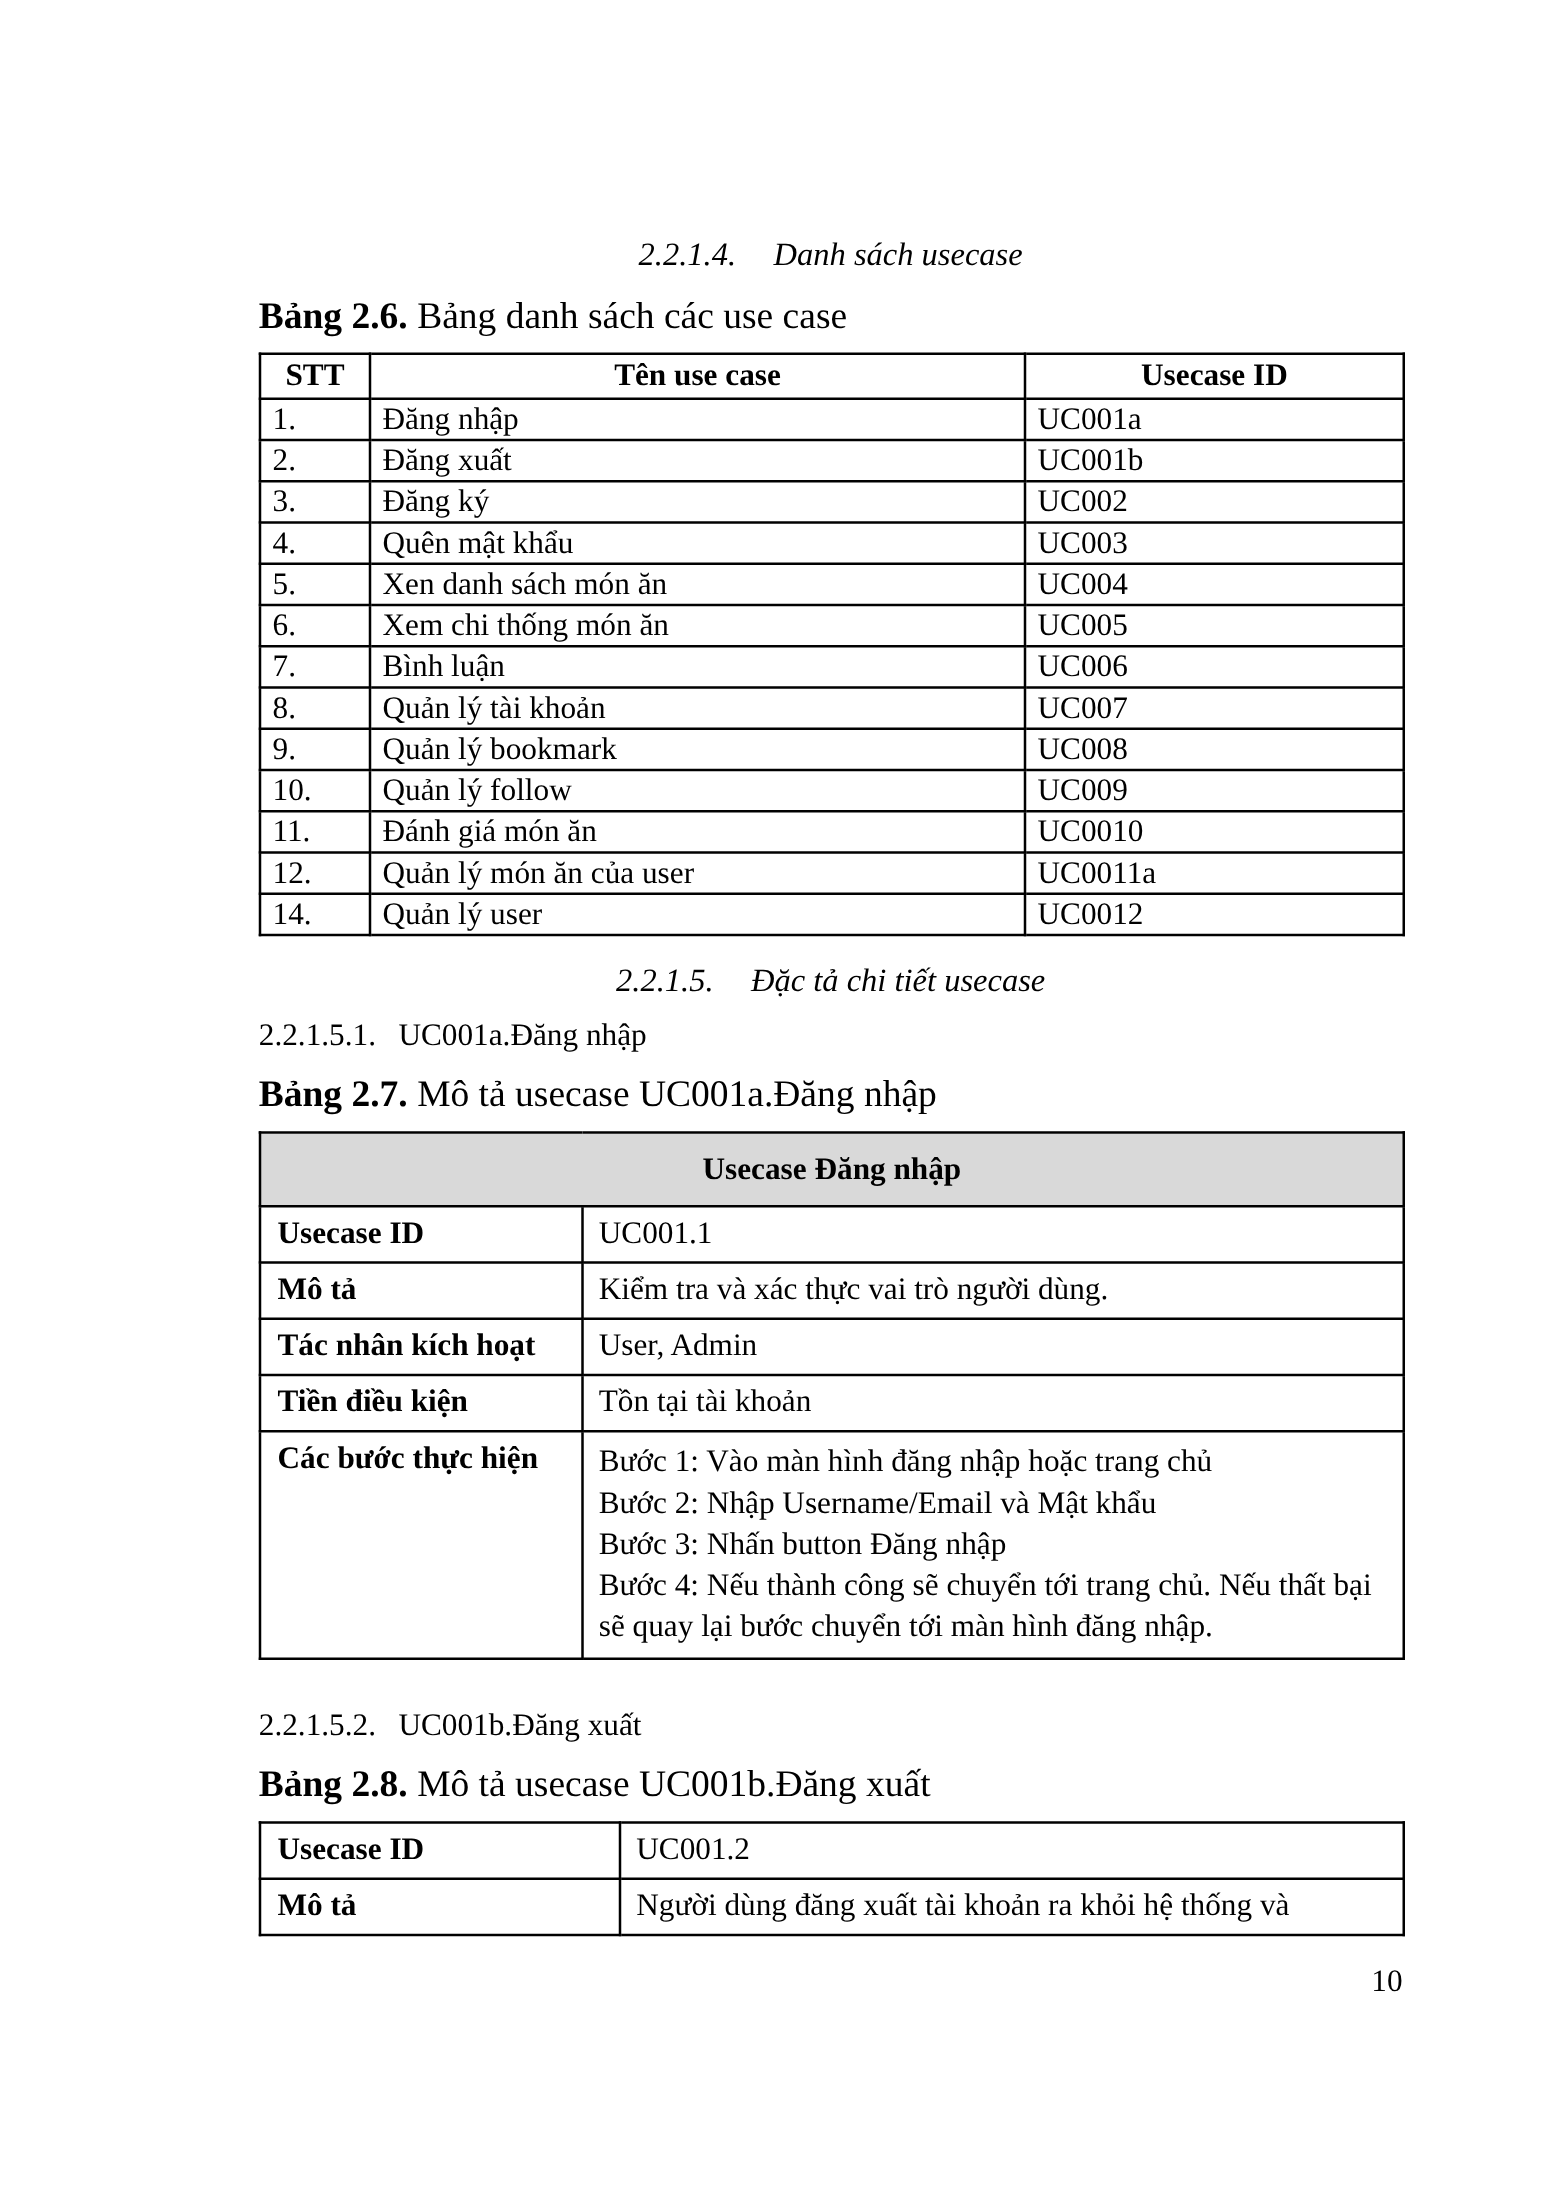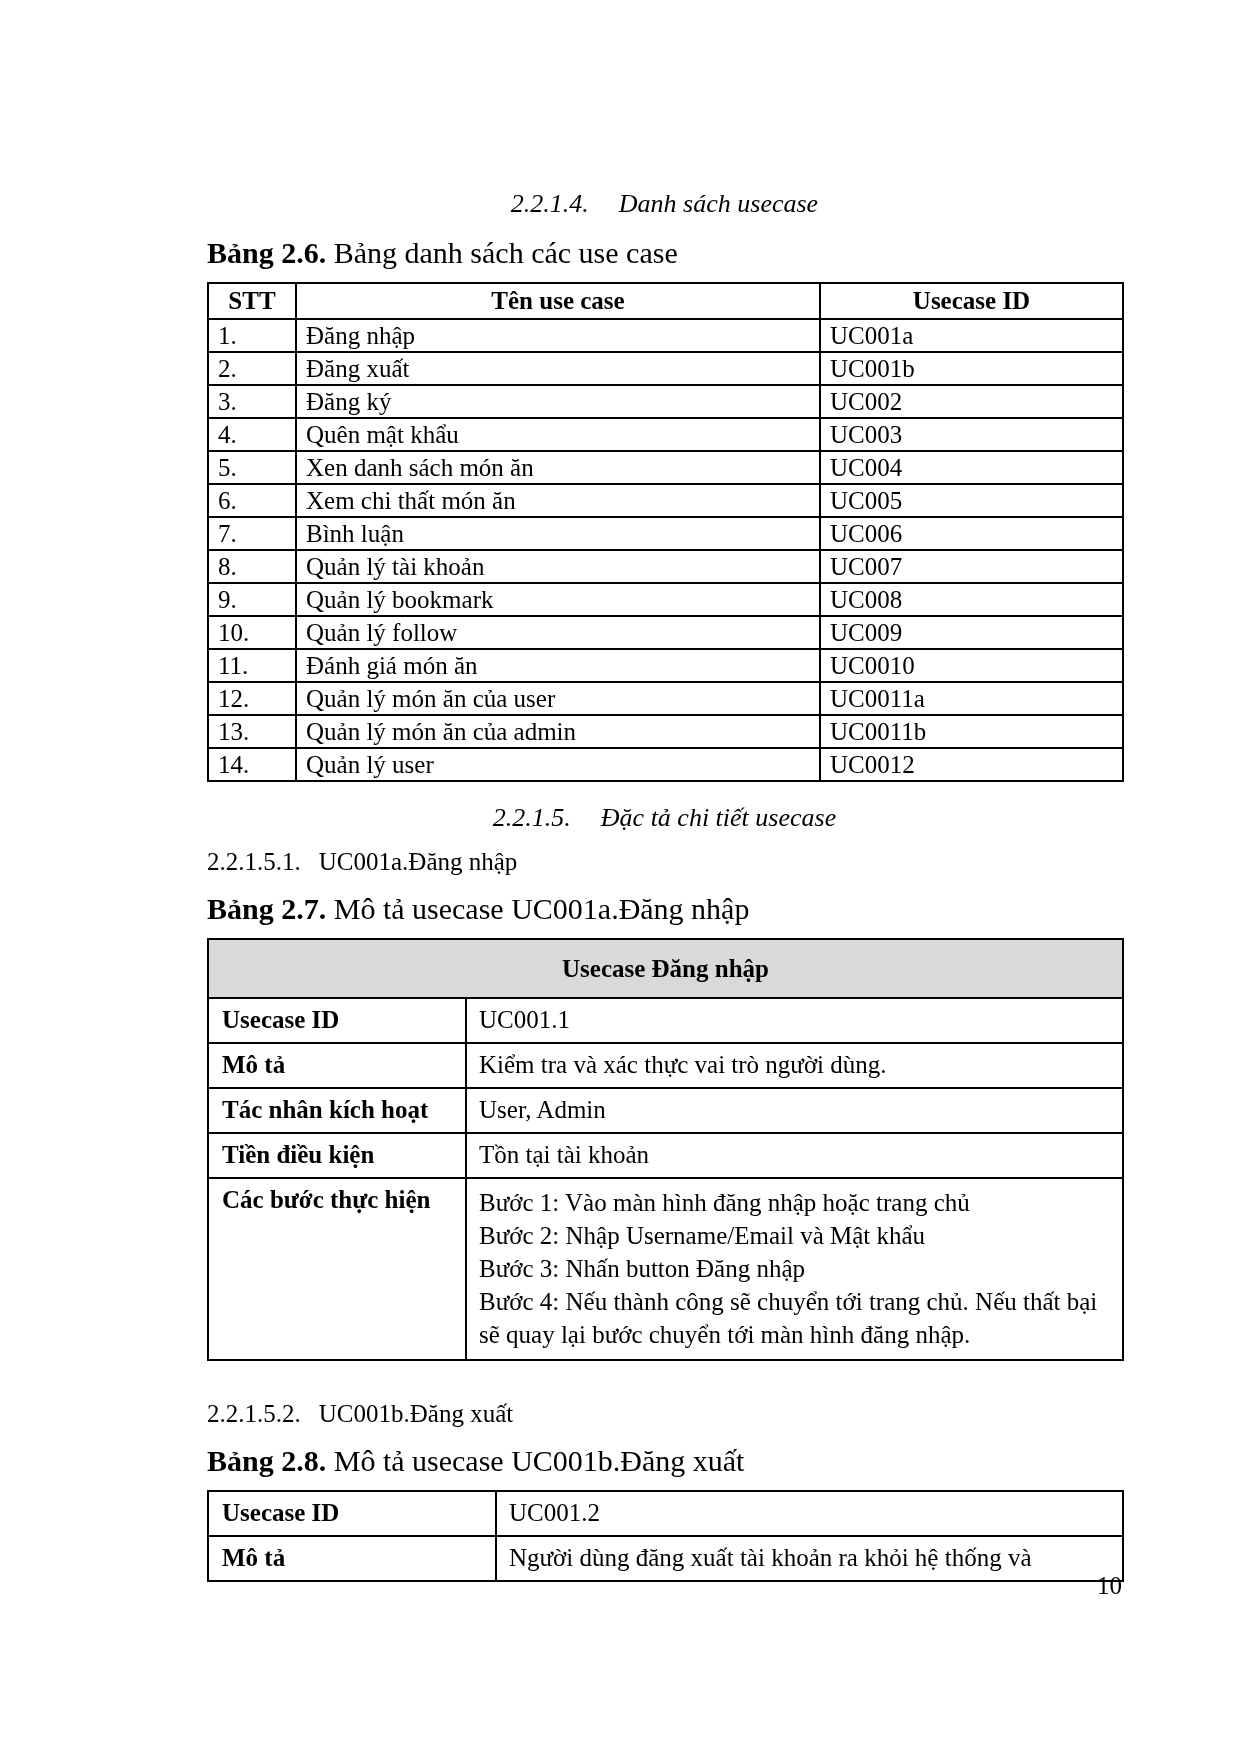--- a/index.html
+++ b/index.html
@@ -148,21 +148,21 @@
             <td>Quên mật khẩu</td>
             <td>UC003</td>
           </tr>
       <tr>
             <td>5.</td>
             <td>Xen danh sách món ăn</td>
             <td>UC004</td>
           </tr>
       <tr>
             <td>6.</td>
-            <td>Xem chi thất món ăn</td>
+            <td>Xem chi thống món ăn</td>
             <td>UC005</td>
           </tr>
       <tr>
             <td>7.</td>
             <td>Bình luận</td>
             <td>UC006</td>
           </tr>
       <tr>
             <td>8.</td>
             <td>Quản lý tài khoản</td>
@@ -180,25 +180,20 @@
           </tr>
       <tr>
             <td>11.</td>
             <td>Đánh giá món ăn</td>
             <td>UC0010</td>
           </tr>
       <tr>
             <td>12.</td>
             <td>Quản lý món ăn của user</td>
             <td>UC0011a</td>
-          </tr>
-      <tr>
-            <td>13.</td>
-            <td>Quản lý món ăn của admin</td>
-            <td>UC0011b</td>
           </tr>
       <tr>
             <td>14.</td>
             <td>Quản lý user</td>
             <td>UC0012</td>
           </tr>
     </tbody>
       </table>
 
     <div class="sec-heading" style="margin-bottom:12px"><span>2.2.1.5.</span><span class="tab"></span><span>Đặc tả chi tiết usecase</span></div>

